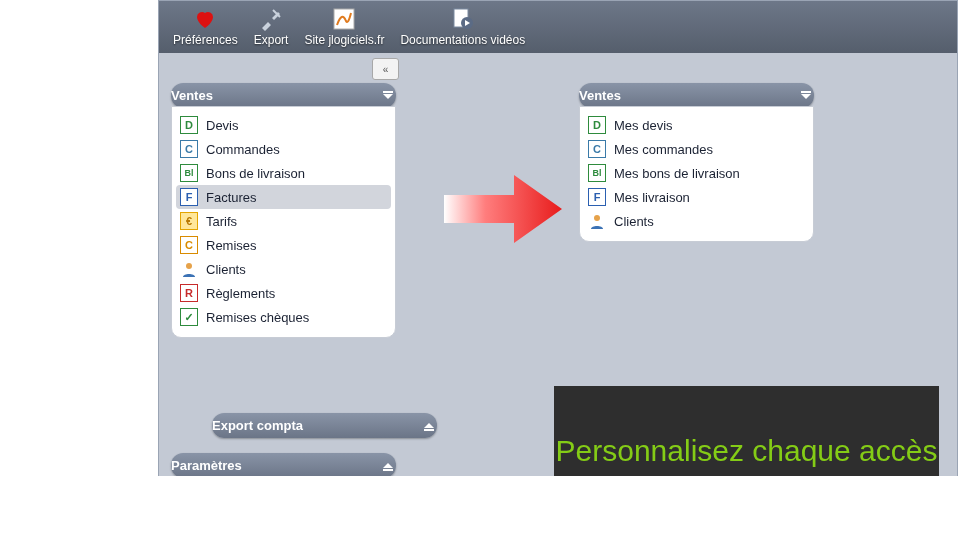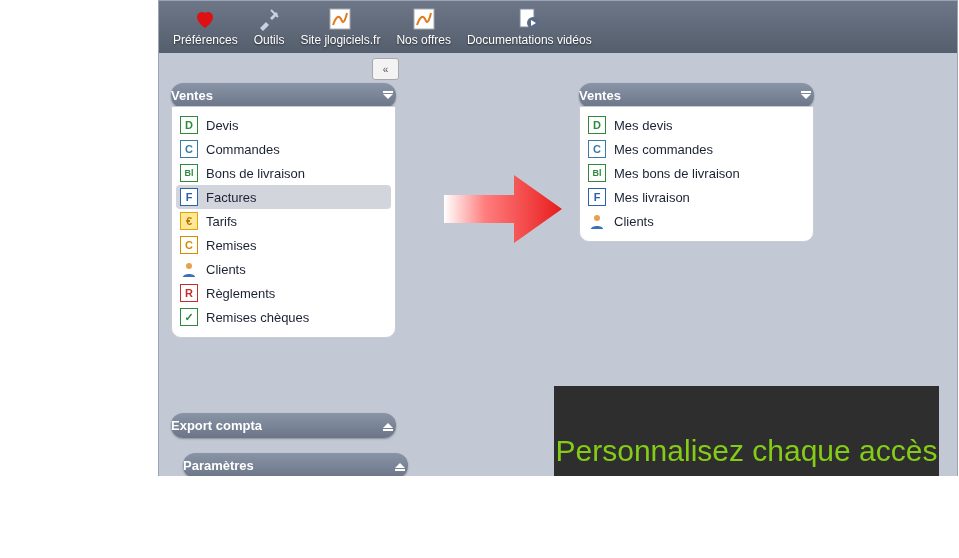--- a/index.html
+++ b/index.html
@@ -18,22 +18,22 @@
   .panel{position:absolute;width:225px;}
   .panel-head{height:25px;background:linear-gradient(#8994a7,#6b7587);border-radius:12px;color:#fff;font-weight:bold;font-size:13px;display:flex;align-items:center;padding:0 0;justify-content:space-between;cursor:pointer;box-shadow:0 1px 2px rgba(0,0,0,.3);}
   .panel-head .arr{width:16px;height:16px;display:flex;align-items:center;justify-content:center;}
   .panel-body{background:#fff;border:1px solid #c7ccd5;border-radius:0 0 10px 10px;margin-top:-2px;padding:6px 4px 8px 4px;position:relative;z-index:-0;}
   .row{display:flex;align-items:center;height:24px;padding:0 4px;font-size:13px;color:#1b2233;border-radius:4px;cursor:pointer;}
   .row .ric{width:18px;height:18px;margin-right:8px;flex:0 0 18px;}
   .row.sel{background:#d2d5dc;}
 
   .panel-left{left:12px;}
   .panel-left.ventes{top:82px;}
-  .panel-left.export{top:412px;}
-  .panel-left.params{top:452px;margin-left:12px;}
+  .panel-left.export{top:412px;margin-left:41px;}
+  .panel-left.params{top:452px;}
   .panel-right{left:420px;top:82px;width:235px;}
 
   
   .big-arrow{position:absolute;left:285px;top:168px;width:120px;height:80px;}
 
   
   .caption{position:absolute;left:395px;top:385px;width:385px;height:130px;background:#2e2e2e;color:#84cc16;font-size:30px;display:flex;align-items:center;justify-content:center;text-align:center;line-height:1.15;}
 
   
   .docbox{width:18px;height:18px;border:1px solid #888;background:#fff;display:inline-flex;align-items:center;justify-content:center;font-size:11px;font-weight:bold;box-sizing:border-box;}
@@ -53,39 +53,30 @@
         </span>
         <span>Préférences</span>
       </div>
       <div class="tb-item">
         <span class="ic">
           <svg viewBox="0 0 24 24">
               <path fill="#c9d1dc" d="M3 21l6-6 3 3-6 6zm10-10l6-6 2 2-6 6zm-1 1l2 2"></path>
               <path stroke="#c9d1dc" stroke-width="2" d="M14 3l7 7"></path>
             </svg>
         </span>
-        <span>Outils</span>
+        <span>Export</span>
       </div>
       <div class="tb-item">
         <span class="ic">
           <svg viewBox="0 0 24 24">
               <rect x="2" y="2" width="20" height="20" fill="#fff" stroke="#aaa"></rect>
               <path d="M5 18 Q10 4 14 14 Q16 18 19 6" stroke="#e07b1f" stroke-width="2" fill="none"></path>
             </svg>
         </span>
         <span>Site jlogiciels.fr</span>
-      </div>
-      <div class="tb-item">
-        <span class="ic">
-          <svg viewBox="0 0 24 24">
-              <rect x="2" y="2" width="20" height="20" fill="#fff" stroke="#aaa"></rect>
-              <path d="M5 18 Q10 4 14 14 Q16 18 19 6" stroke="#e07b1f" stroke-width="2" fill="none"></path>
-            </svg>
-        </span>
-        <span>Nos offres</span>
       </div>
       <div class="tb-item">
         <span class="ic">
           <svg viewBox="0 0 24 24">
               <rect x="3" y="2" width="14" height="18" fill="#fff" stroke="#7b8aa0"></rect>
               <circle cx="16" cy="16" r="6" fill="#5b6b85"></circle>
               <path d="M14 13v6l5-3z" fill="#fff"></path>
             </svg>
         </span>
         <span>Documentations vidéos</span>

